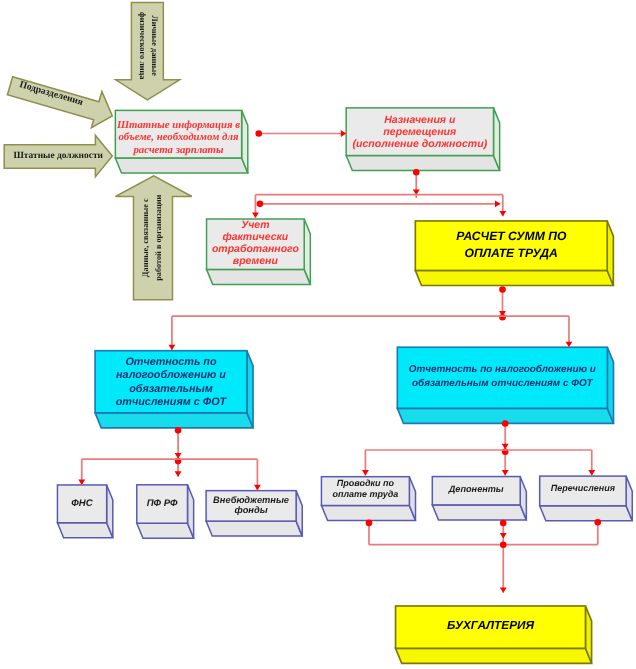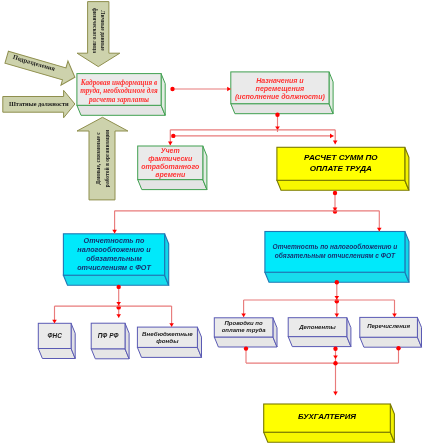--- a/index.html
+++ b/index.html
@@ -143,21 +143,21 @@
       <circle cx="398.5" cy="348.2" r="2.2" fill="#ff0000"></circle>
       <line x1="246" y1="363.1" x2="398.5" y2="363.1" stroke="#e87b7b" stroke-width="1.15"></line>
       <line x1="335.5" y1="348.7" x2="335.5" y2="395.2" stroke="#e87b7b" stroke-width="1.15"></line>
       <circle cx="335.5" cy="348.7" r="2.2" fill="#ff0000"></circle>
       <polygon points="333.2,355.4 337.8,355.4 335.5,359" fill="#ff0000"></polygon>
       <circle cx="335.5" cy="363.2" r="2.2" fill="#ff0000"></circle>
       <polygon points="333.2,391.59999999999997 337.8,391.59999999999997 335.5,395.2" fill="#ff0000"></polygon>
     </svg>
   <div id="labels">
       <div class="lbl" style="left: 77.9px; top: 75.6px; width: 82.2px; height: 31.7px; font-size: 7.2px; line-height: 8.4px; color: rgb(255, 51, 51); font-family: &quot;Liberation Serif&quot;, serif;">
-        <span>Кадровая информация в труда, необходимом для расчета зарплаты</span>
+        <span>Штатные информация в объеме, необходимом для расчета зарплаты</span>
       </div>
       <div class="lbl" style="left: 234.8px; top: 73.4px; width: 90.2px; height: 31.8px; font-size: 7.05px; line-height: 8.2px; color: rgb(255, 51, 51); font-family: &quot;Liberation Sans&quot;, sans-serif;">
         <span>Назначения и перемещения (исполнение должности)</span>
       </div>
       <div class="lbl" style="left: 138.7px; top: 146.5px; width: 63.1px; height: 33.6px; font-size: 7px; line-height: 7.9px; color: rgb(255, 51, 51); font-family: &quot;Liberation Sans&quot;, sans-serif;">
         <span>Учет фактически отработанного времени</span>
       </div>
       <div class="lbl" style="left: 297.9px; top: 147.3px; width: 85.9px; height: 33px; font-size: 8.1px; line-height: 10.5px; color: rgb(0, 0, 0); font-family: &quot;Liberation Sans&quot;, sans-serif;">
         <span>РАСЧЕТ СУММ ПО ОПЛАТЕ ТРУДА</span>
       </div>

